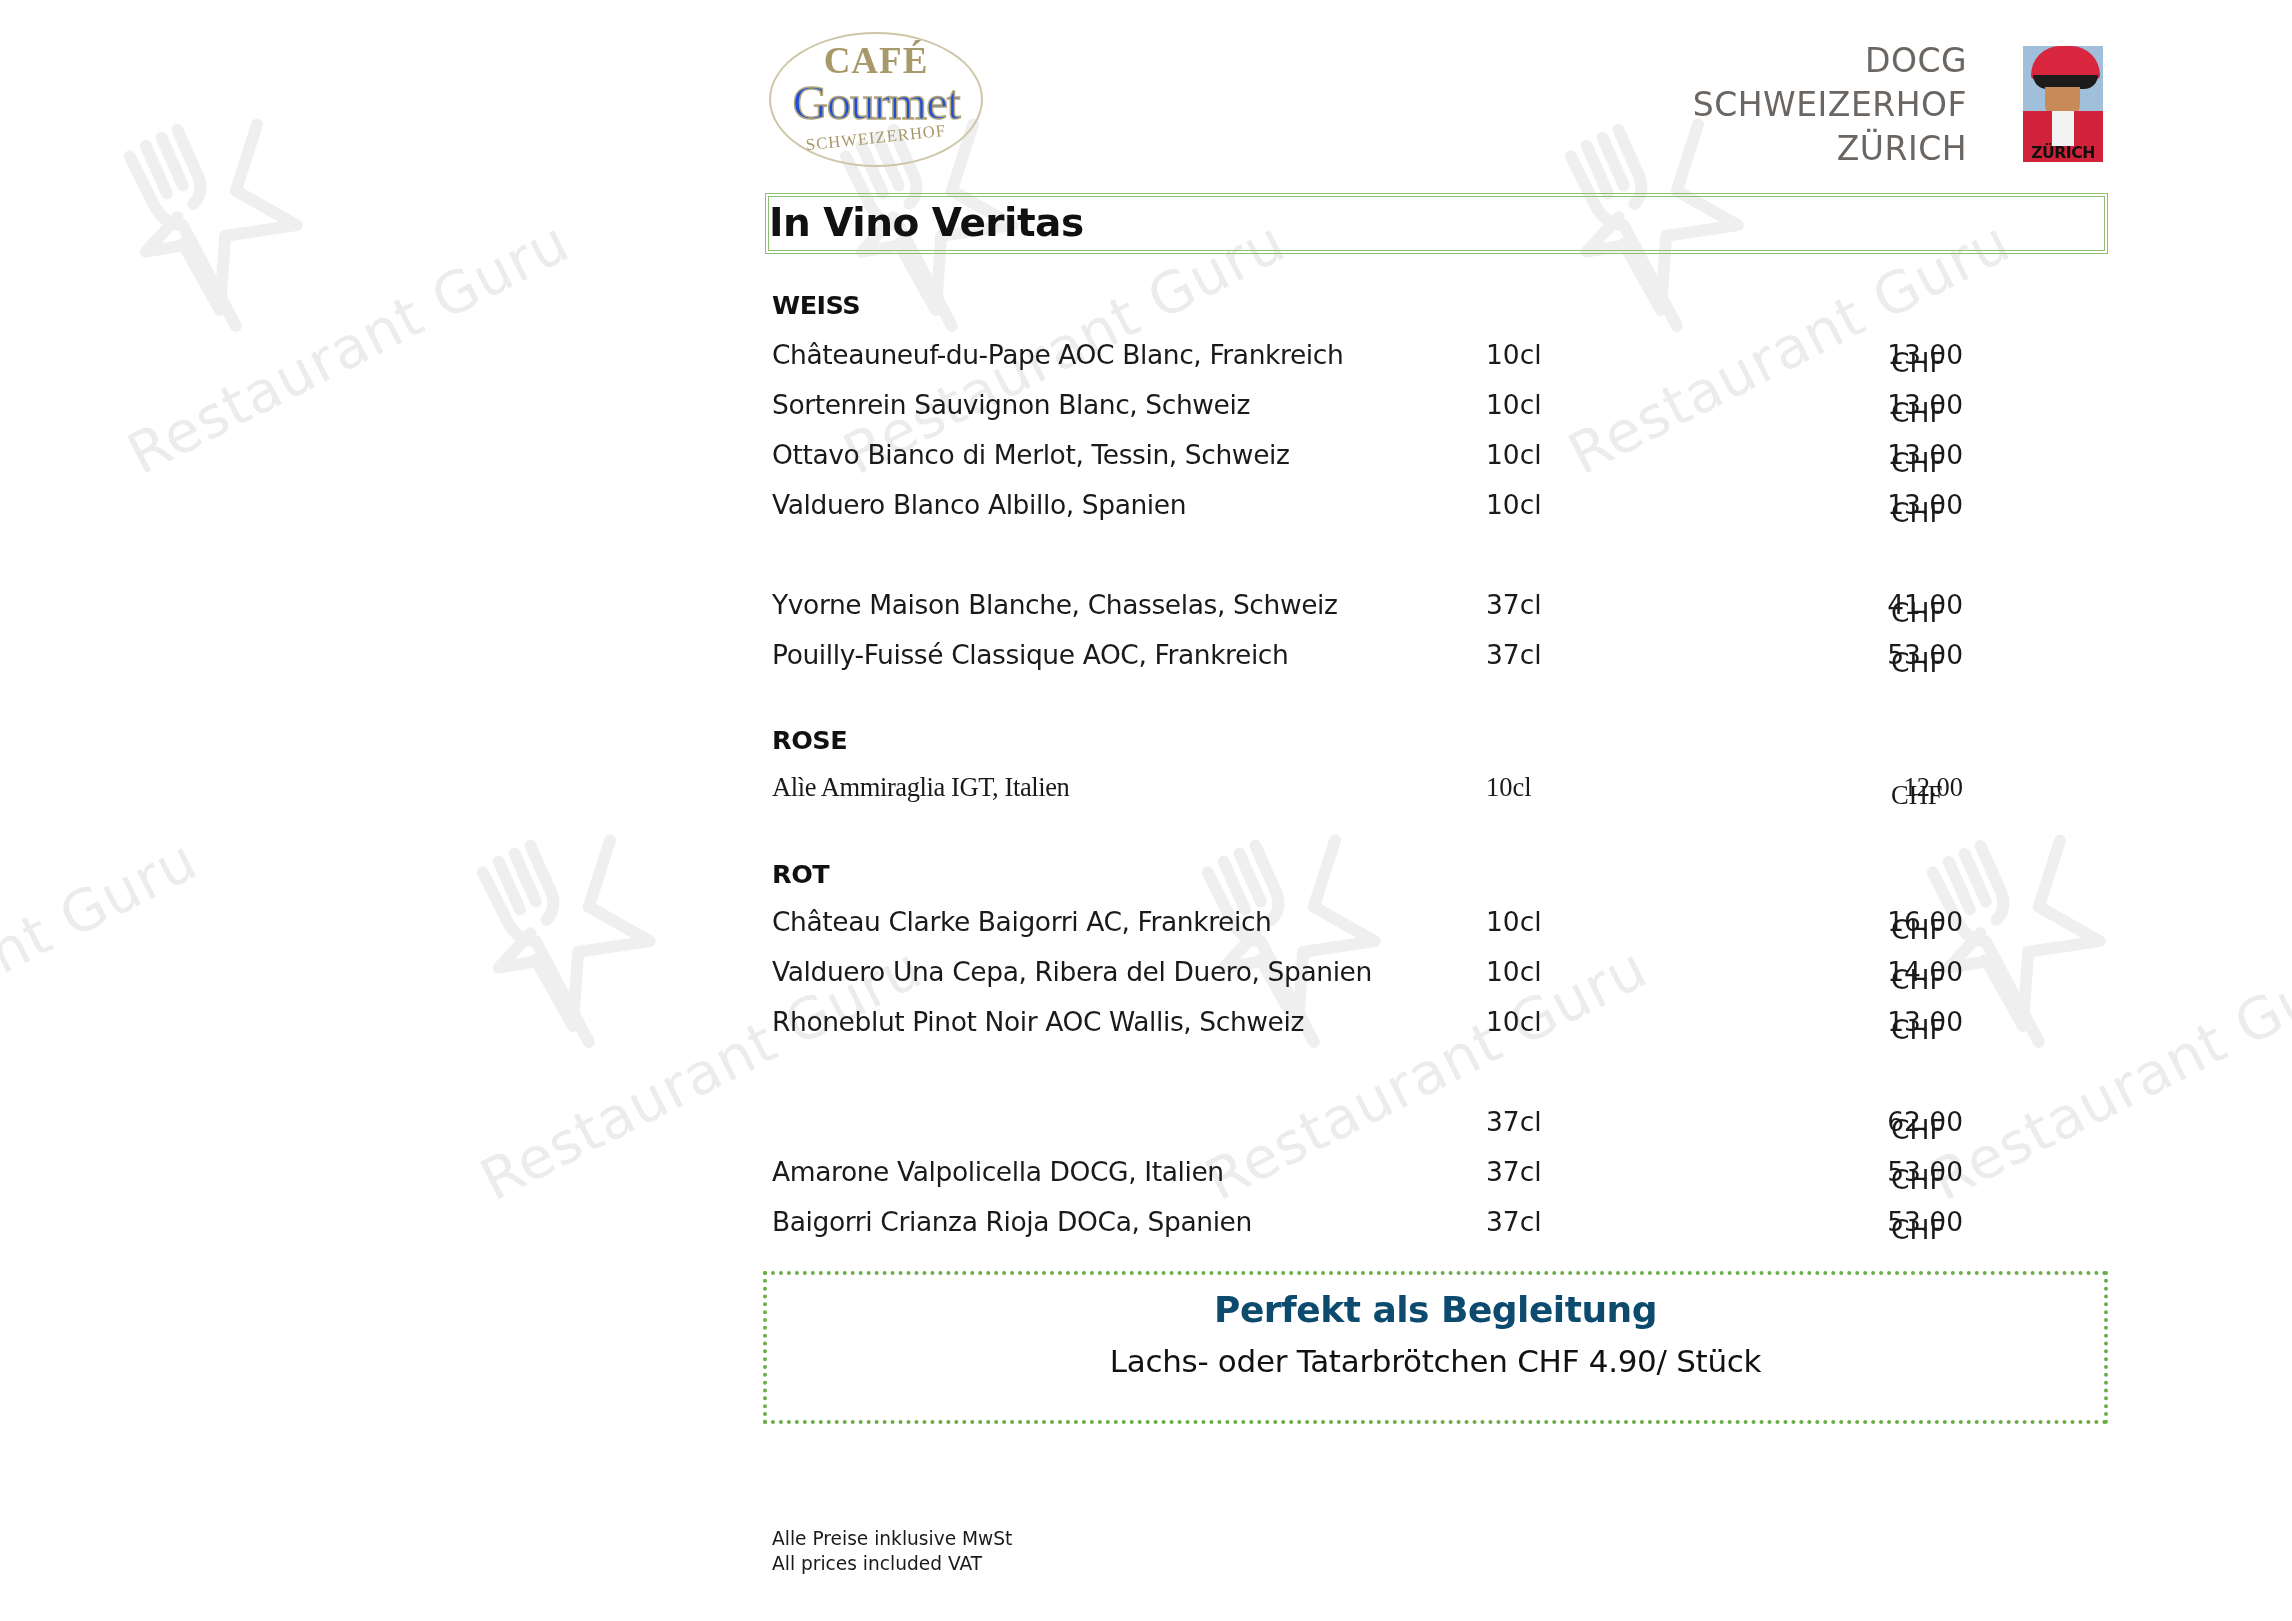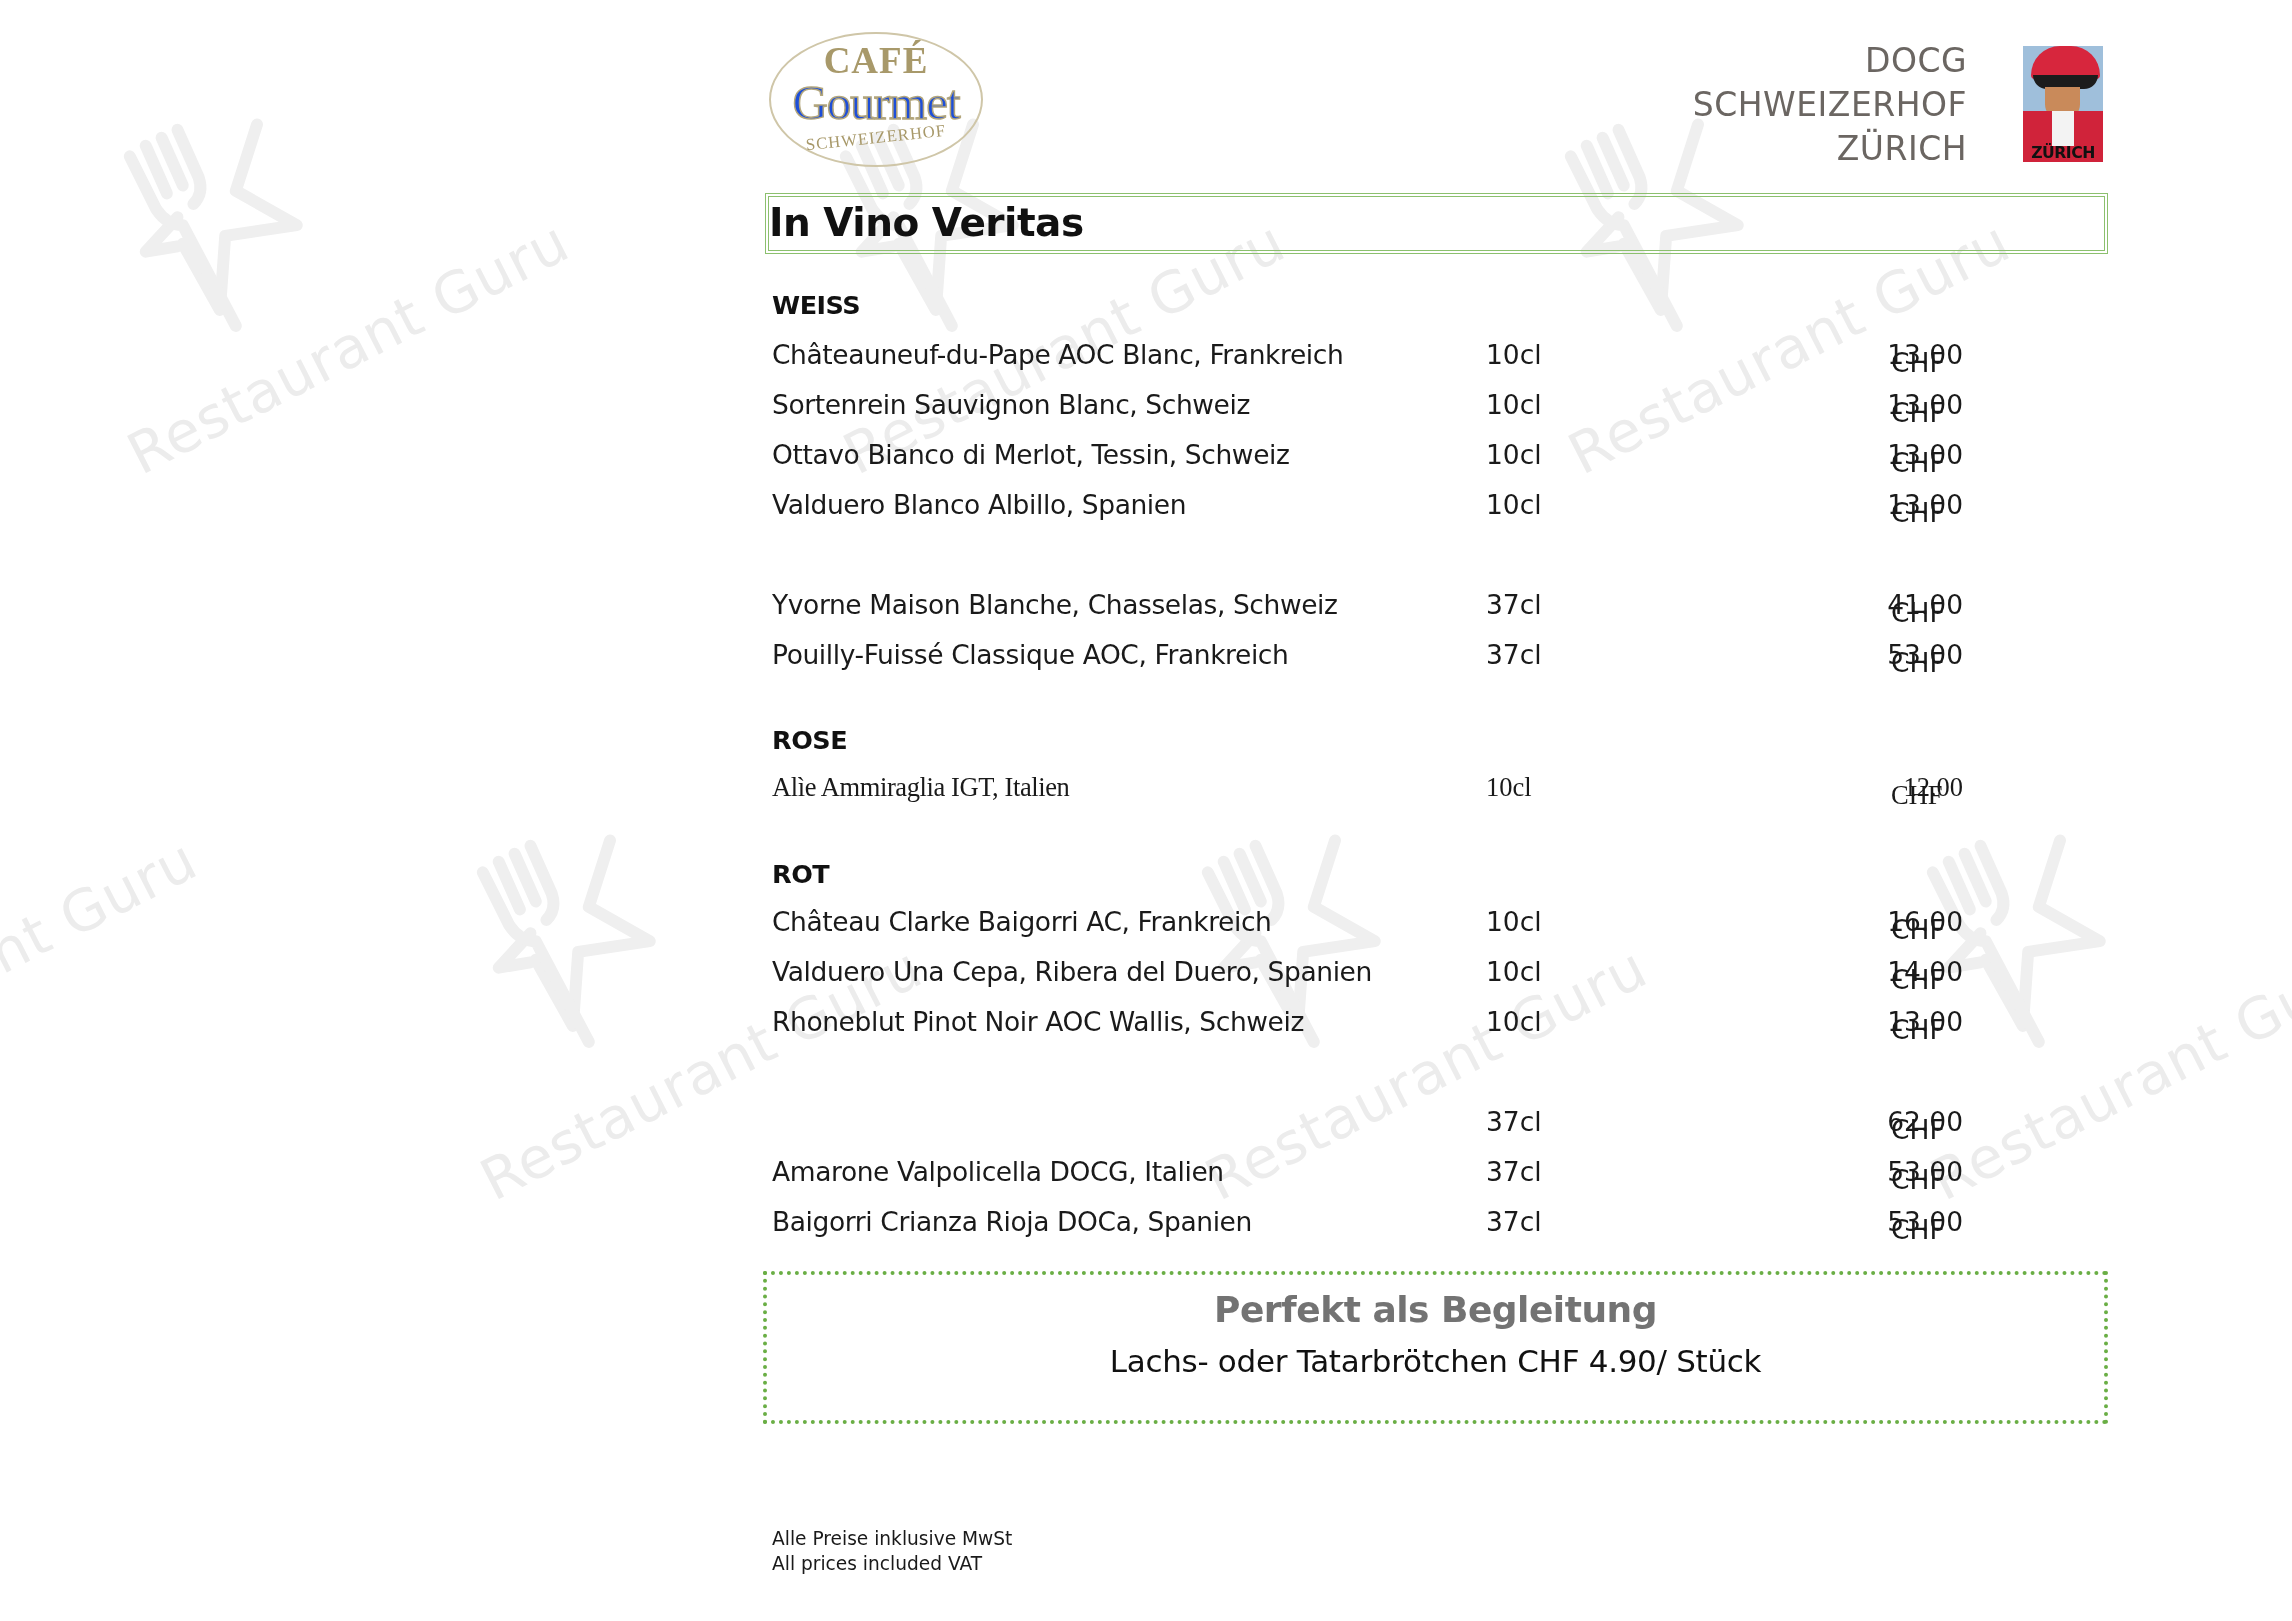--- a/index.html
+++ b/index.html
@@ -67,21 +67,21 @@
   .row .name { position:absolute; left:0; top:0; white-space:nowrap; letter-spacing:-0.4px; }
   .row .vol { position:absolute; left:714px; top:0; }
   .row .cur { position:absolute; left:1119px; top:0;margin-top:8px; }
   .row .price { position:absolute; right:113px; top:0; text-align:right; }
 
   
   .acc-box {
     position:absolute; left:763px; top:1271px; width:1345px; height:153px; box-sizing:border-box;
     border:4.9px dotted #6aae45; text-align:center;
   }
-  .acc-box h2 { margin:13.7px 0 0 0; font-family:"DejaVu Sans", sans-serif; font-weight:bold; font-size:36px; color:#737373; letter-spacing:-0.5px; }
+  .acc-box h2 { margin:13.7px 0 0 0; font-family:"DejaVu Sans", sans-serif; font-weight:bold; font-size:36px; color:#0c4a6e; letter-spacing:-0.5px; }
   .acc-box p { margin:13px 0 0 0; font-family:"DejaVu Sans", sans-serif; font-size:31px; color:#111; letter-spacing:-0.3px; }
 
   .footer { position:absolute; left:772px; top:1527px; font-family:"DejaVu Sans", sans-serif; font-size:18.6px; line-height:24.5px; color:#1a1a1a; }
 </style>
 </head>
 <body>
 
 <div class="wm" style="left:98px;top:98px;">
   <svg width="265" height="265" viewBox="0 0 100 100" fill="none" stroke="#efefef" stroke-width="4.5" stroke-linecap="round" stroke-linejoin="round">
     <path d="M60 10 L52 35 L75 48 L48 52 L46 80 L32 55 M30 45 L18 58 L30 56"></path>

